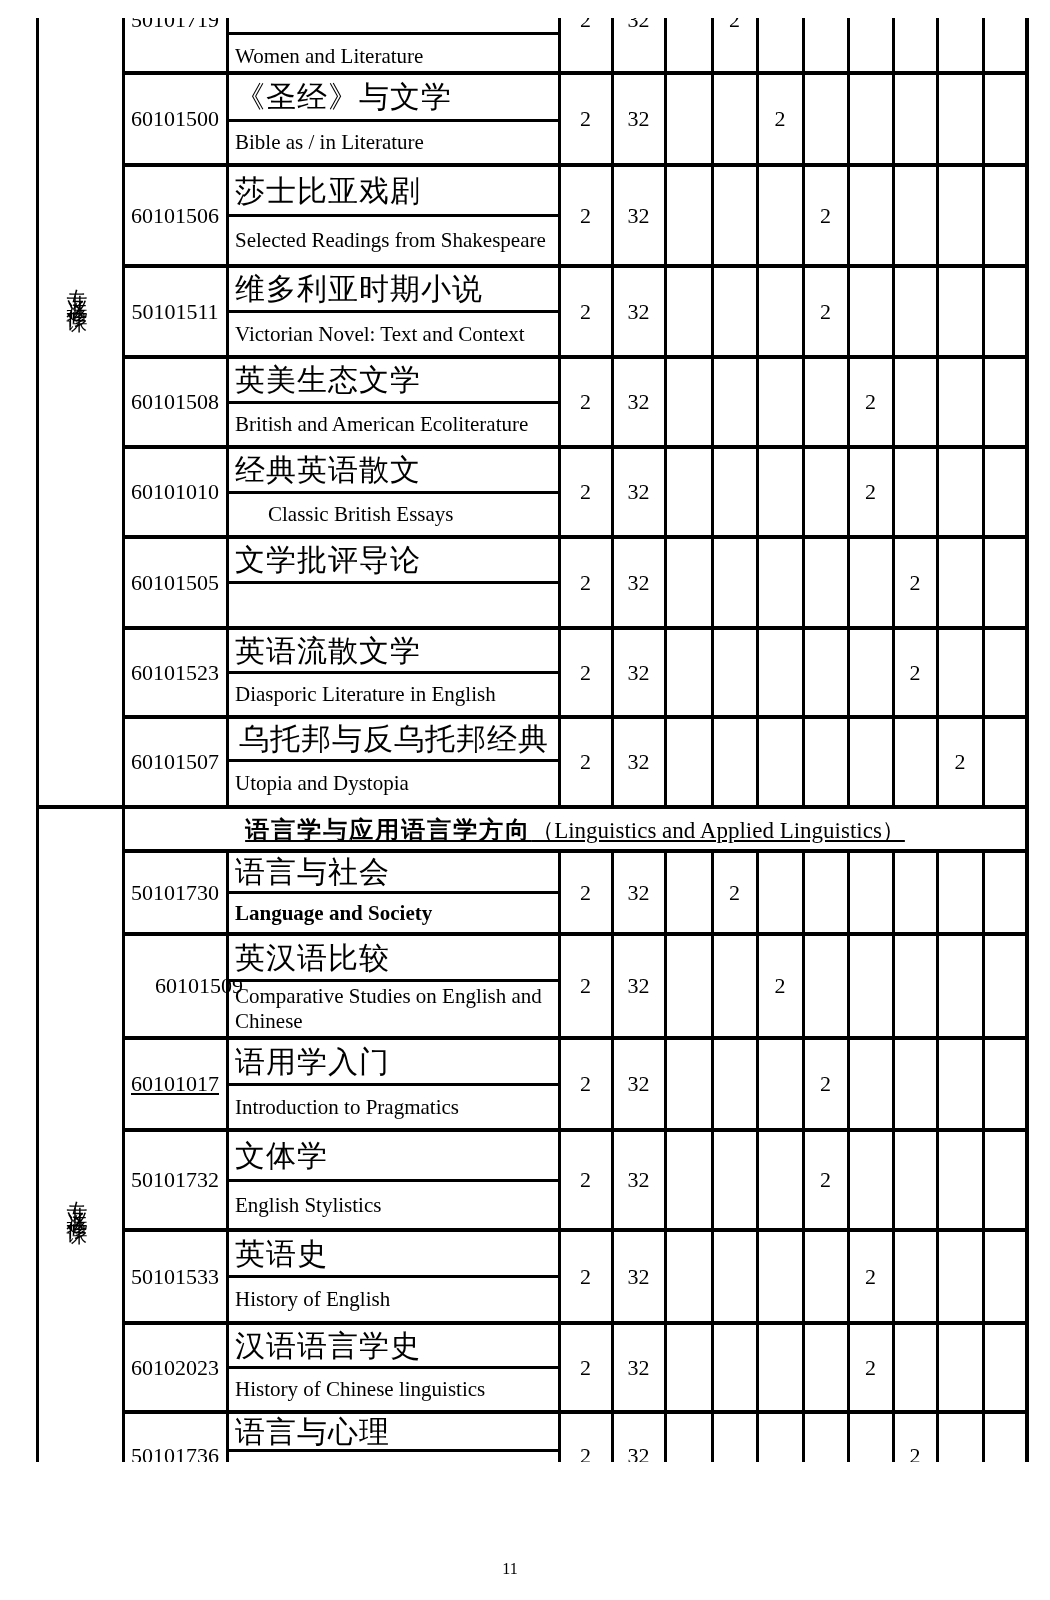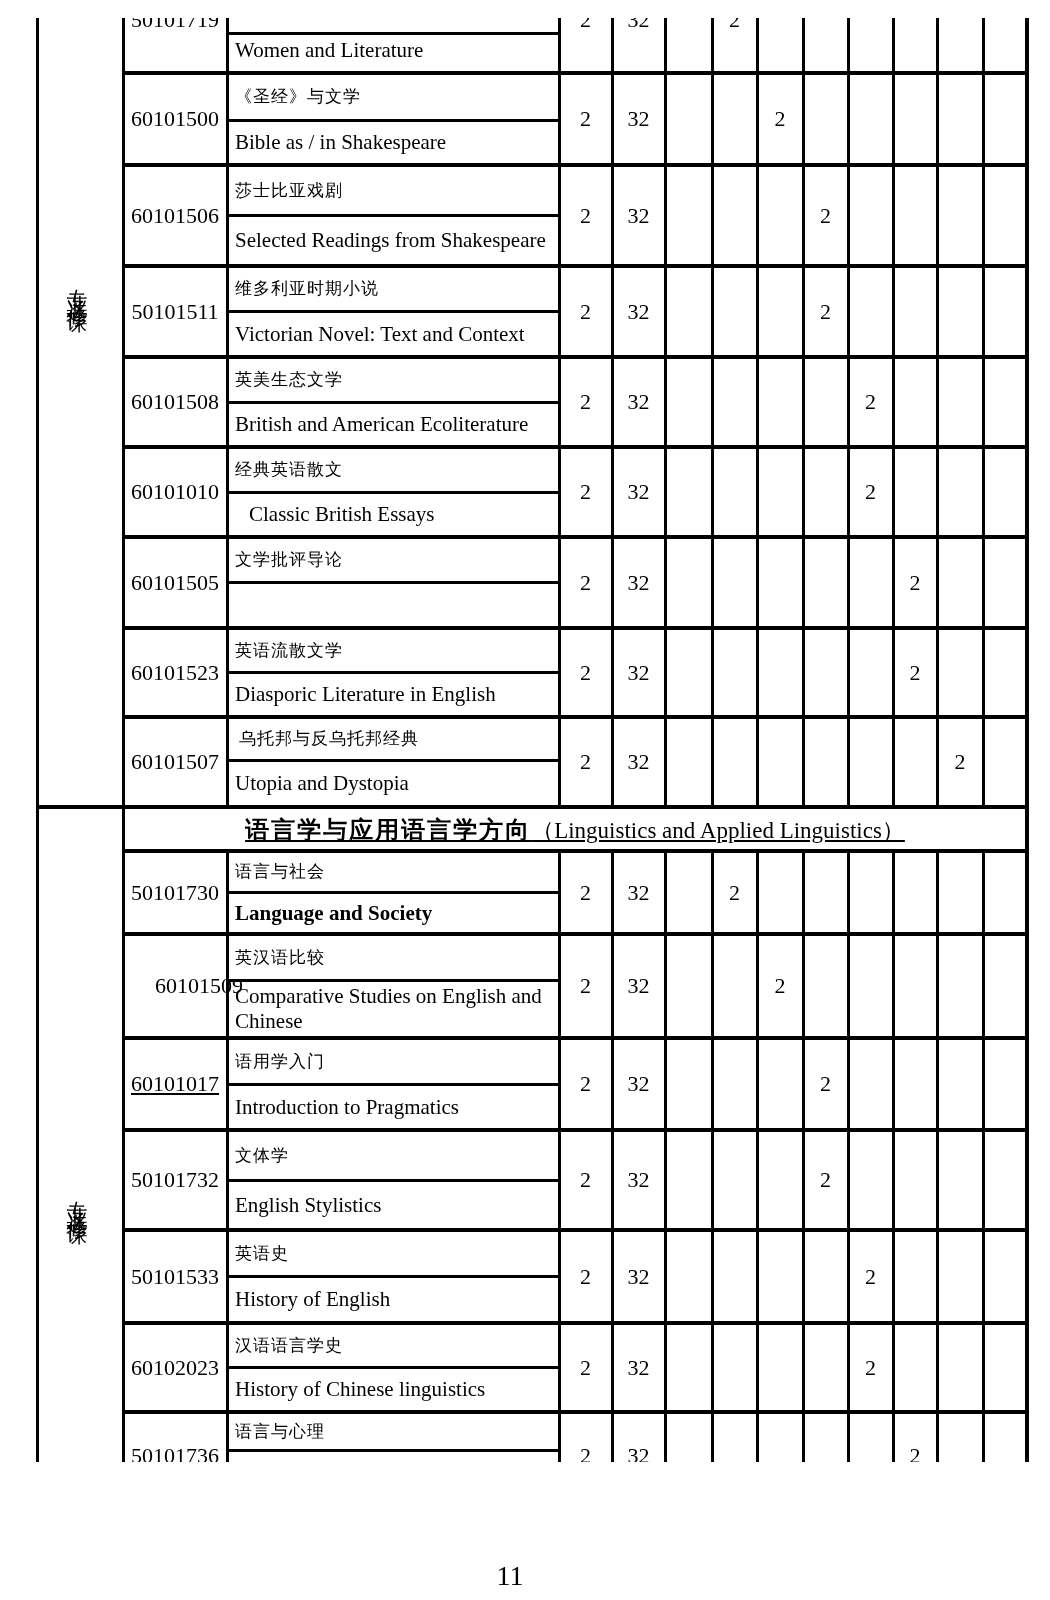--- a/index.html
+++ b/index.html
@@ -11,36 +11,36 @@
   .vl{position:absolute;background:#000;width:3px}
   .vl.thick{width:4px}
   .hl{position:absolute;background:#000;height:4px}
   .dv{position:absolute;background:#000;height:3px}
   .cell{
     position:absolute;display:flex;align-items:center;justify-content:center;
     font-size:22px;line-height:24px;white-space:nowrap;
   }
   .namecell{
     position:absolute;display:flex;align-items:center;justify-content:flex-start;
-    padding-left:8px;font-size:17px;line-height:25px;
+    padding-left:8px;font-size:30px;line-height:25px;
   }
   .namecell.en{font-size:21px;white-space:normal}
   .namecell.cn{letter-spacing:1px;white-space:nowrap}
   .header-cell{
     position:absolute;display:flex;align-items:center;justify-content:center;
     white-space:nowrap;
   }
   .hdr-cn{font-family:"Liberation Sans","DejaVu Sans",sans-serif;font-weight:bold;font-size:24px;letter-spacing:2px}
   .hdr-latin{font-size:23px}
   .side-label{
     position:absolute;left:64px;writing-mode:vertical-lr;text-orientation:upright;
     font-size:21px;letter-spacing:6px;line-height:26px;
   }
   #page-number{
-    position:absolute;left:470px;top:1560px;width:80px;text-align:center;font-size:28px;
+    position:absolute;left:470px;top:1560px;width:80px;text-align:center;font-size:16px;
   }
 </style>
 </head>
 <body>
 
 <div class="side-label" style="top:272px">专业选修课</div>
 
 <div class="side-label" style="top:1184px">专业选修课</div>
 
 <div id="course-table">
@@ -86,36 +86,36 @@
     <div class="hl" style="left: 122px; top: 1392px; width: 905px;"></div>
     <div class="hl" style="left: 36px; top: 787px; width: 991px;"></div>
     <div class="header-cell" style="left: 123px; top: 791px; width: 904px; height: 42px; text-decoration: underline;">
       <span class="hdr-cn">语言学与应用语言学方向</span>
       <span class="hdr-latin">（Linguistics and Applied Linguistics）</span>
     </div>
     <div class="cell" style="left: 123px; top: 0px; width: 104px; height: 55px; align-items: flex-start;">
       <span style="margin-top: -10px;">50101719</span>
     </div>
     <div class="dv" style="left: 227px; top: 14px; width: 332px;"></div>
-    <div class="namecell en" style="left: 227px; top: 12px; width: 320px; height: 41px;">Women and Literature</div>
+    <div class="namecell en" style="left: 227px; top: 18px; width: 320px; height: 41px;">Women and Literature</div>
     <div class="cell" style="left: 559px; top: 0px; width: 53px; height: 55px; align-items: flex-start;">
       <span style="margin-top: -10px;">2</span>
     </div>
     <div class="cell" style="left: 612px; top: 0px; width: 53px; height: 55px; align-items: flex-start;">
       <span style="margin-top: -10px;">32</span>
     </div>
     <div class="cell" style="left: 712px; top: 0px; width: 45px; height: 55px; align-items: flex-start;">
       <span style="margin-top: -10px;">2</span>
     </div>
     <div class="cell" style="left: 123px; top: 55px; width: 104px; height: 92px;">
       <span>60101500</span>
     </div>
     <div class="namecell cn" style="left: 227px; top: 55px; width: 324px; height: 47px;">《圣经》与文学</div>
     <div class="dv" style="left: 227px; top: 101px; width: 332px;"></div>
-    <div class="namecell en" style="left: 227px; top: 104px; width: 320px; height: 41px;">Bible as / in Shakespeare</div>
+    <div class="namecell en" style="left: 227px; top: 104px; width: 320px; height: 41px;">Bible as / in Literature</div>
     <div class="cell" style="left: 559px; top: 55px; width: 53px; height: 92px;">
       <span>2</span>
     </div>
     <div class="cell" style="left: 612px; top: 55px; width: 53px; height: 92px;">
       <span>32</span>
     </div>
     <div class="cell" style="left: 757px; top: 55px; width: 46px; height: 92px;">
       <span>2</span>
     </div>
     <div class="cell" style="left: 123px; top: 147px; width: 104px; height: 101px;">
@@ -161,21 +161,21 @@
       <span>32</span>
     </div>
     <div class="cell" style="left: 848px; top: 339px; width: 45px; height: 90px;">
       <span>2</span>
     </div>
     <div class="cell" style="left: 123px; top: 429px; width: 104px; height: 90px;">
       <span>60101010</span>
     </div>
     <div class="namecell cn" style="left: 227px; top: 429px; width: 324px; height: 45px;">经典英语散文</div>
     <div class="dv" style="left: 227px; top: 473px; width: 332px;"></div>
-    <div class="namecell en" style="left: 213px; top: 476px; width: 320px; height: 41px; padding-left: 36px;">Classic British Essays</div>
+    <div class="namecell en" style="left: 232px; top: 476px; width: 320px; height: 41px; padding-left: 36px;">Classic British Essays</div>
     <div class="cell" style="left: 559px; top: 429px; width: 53px; height: 90px;">
       <span>2</span>
     </div>
     <div class="cell" style="left: 612px; top: 429px; width: 53px; height: 90px;">
       <span>32</span>
     </div>
     <div class="cell" style="left: 848px; top: 429px; width: 45px; height: 90px;">
       <span>2</span>
     </div>
     <div class="cell" style="left: 123px; top: 519px; width: 104px; height: 91px;">

